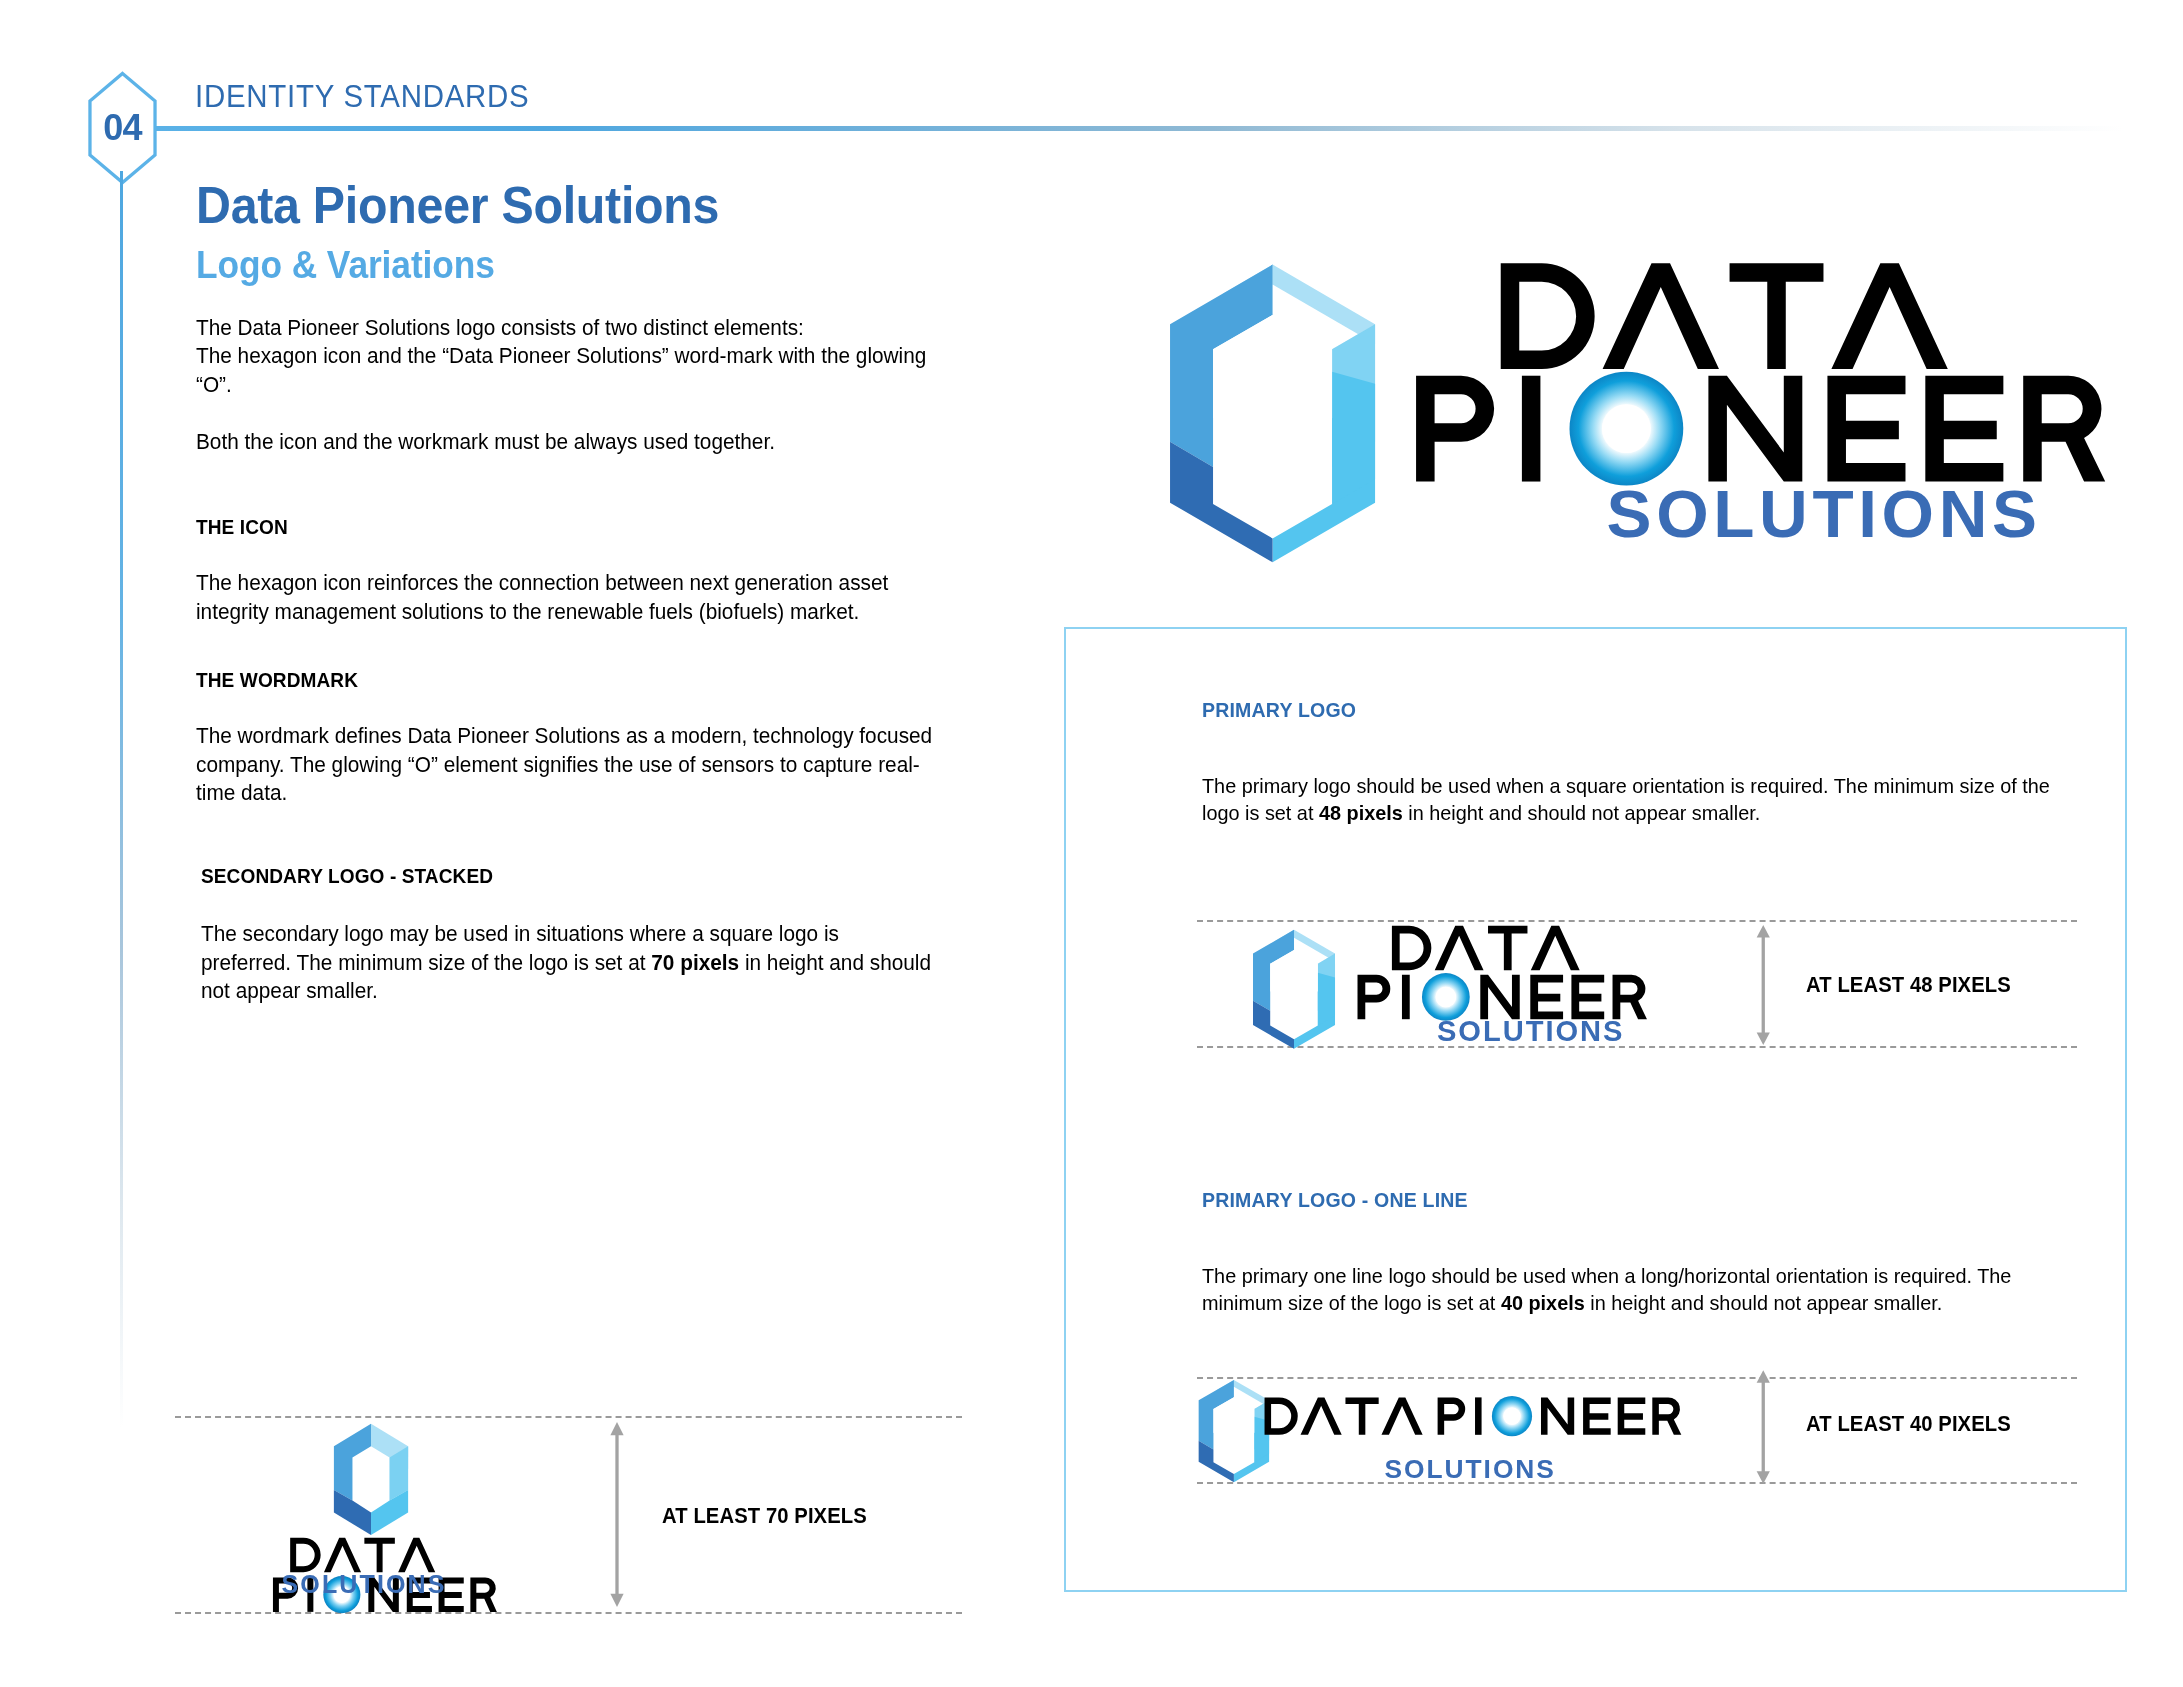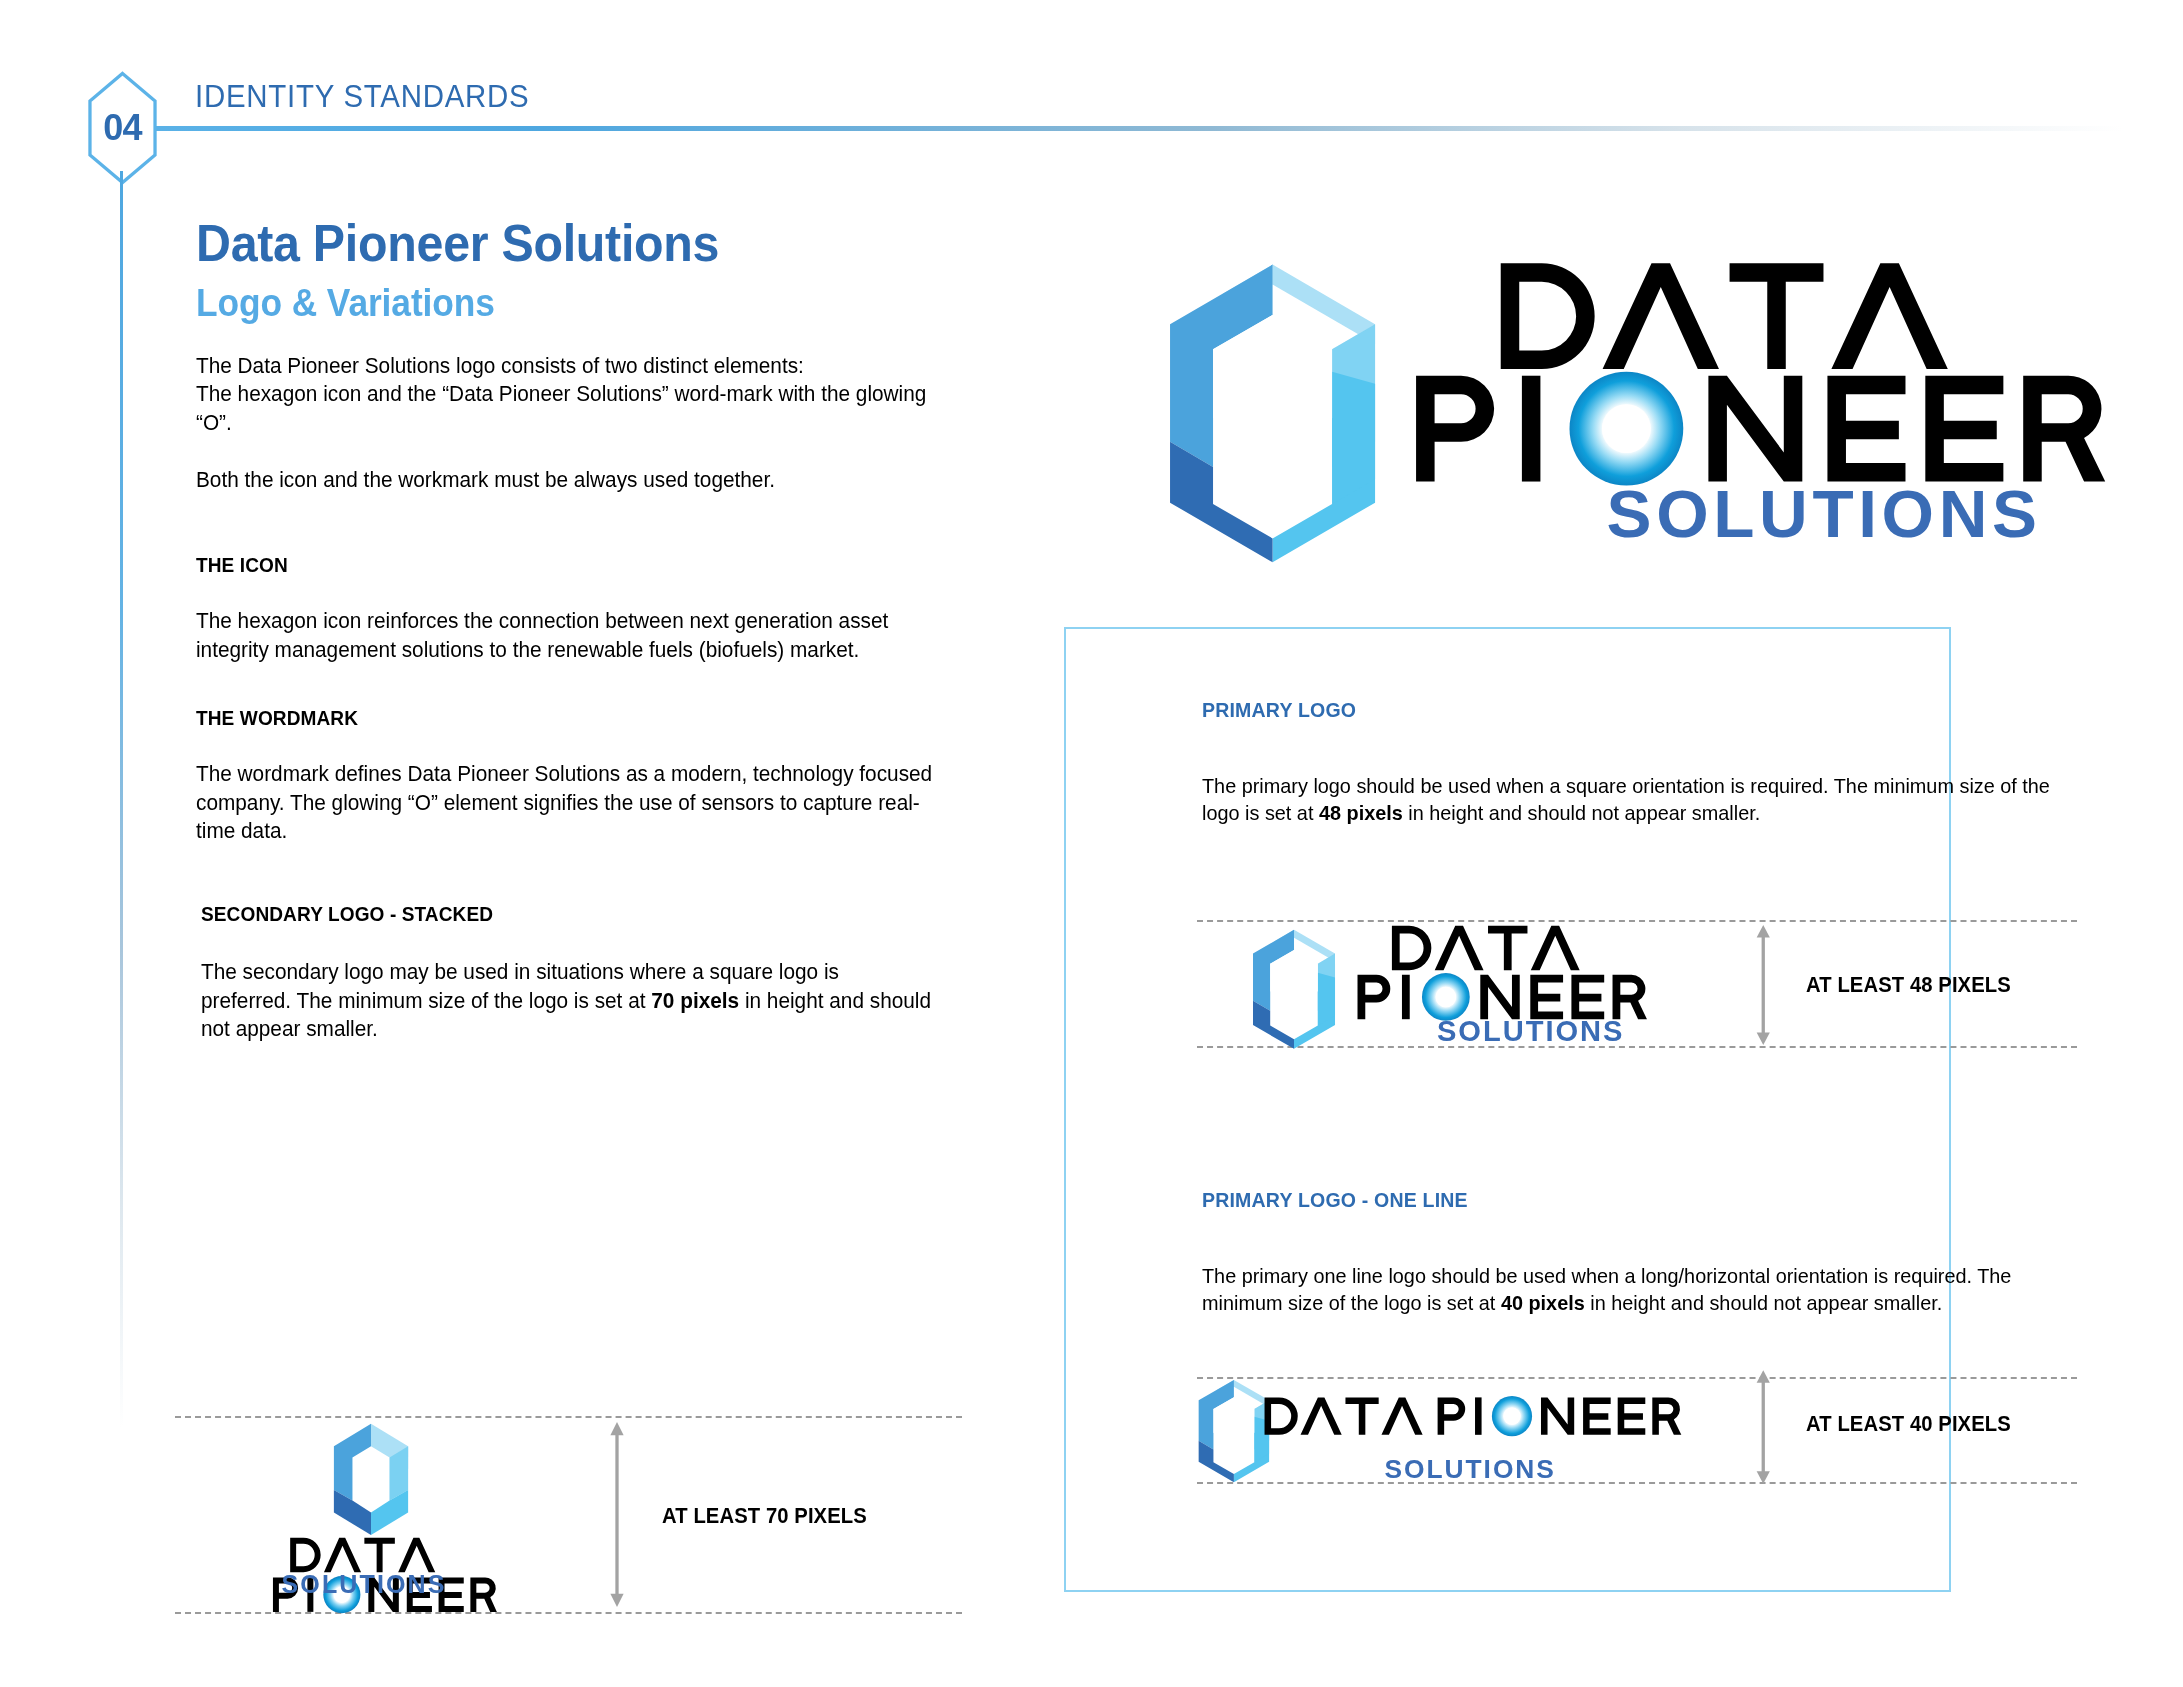--- a/index.html
+++ b/index.html
@@ -31,21 +31,21 @@
     background:linear-gradient(to bottom,#4ea7e0 0%,#64b3e4 35%,#a9c6dc 62%,#dde7ee 82%,rgba(255,255,255,0) 100%);
   }
   .kicker{
     position:absolute;left:195px;top:78px;
     font-size:32px;color:#2e6bb0;letter-spacing:0.8px;
     font-family:"Liberation Sans Narrow","Liberation Sans",sans-serif;
     transform:scaleX(.92);transform-origin:left center;white-space:nowrap;
   }
 
   
-  .leftcol{position:absolute;left:196px;top:179px;width:781px;margin-top:38px;}
+  .leftcol{position:absolute;left:196px;top:179px;width:781px;}
   .title{
     font-size:52px;font-weight:bold;color:#2e6bb0;line-height:1.0;
     letter-spacing:-0.3px;margin:0;
     transform:scaleX(.93);transform-origin:left center;white-space:nowrap;
   }
   .subtitle{
     font-size:38px;font-weight:bold;color:#55aae4;line-height:1.0;
     margin:14.6px 0 0 0;letter-spacing:-0.1px;
     transform:scaleX(.93);transform-origin:left center;white-space:nowrap;
   }
@@ -62,21 +62,21 @@
   .h-icon{margin-top:58px;}
   .p-icon{margin-top:30px;}
   .h-word{margin-top:42px;}
   .p-word{margin-top:30px;}
   .h-sec{margin-top:56px;margin-left:5.3px;}
   .p-sec{margin-top:32px;margin-left:5.3px;}
   b.inl{font-weight:bold;}
 
   
   .panel{
-    position:absolute;left:1064px;top:627px;width:887px;height:965px;
+    position:absolute;left:1064px;top:627px;width:1063px;height:965px;
     border:2px solid #8ed2f2;box-sizing:border-box;background:#fff;
   }
   .panel-head{
     font-size:21px;font-weight:bold;color:#2e6bb0;letter-spacing:0.2px;
     position:absolute;transform:scaleX(.93);transform-origin:left center;white-space:nowrap;
   }
   .panel-para{
     font-size:21px;color:#000;line-height:1.30;position:absolute;width:913px;
     transform:scaleX(.945);transform-origin:left center;
   }

